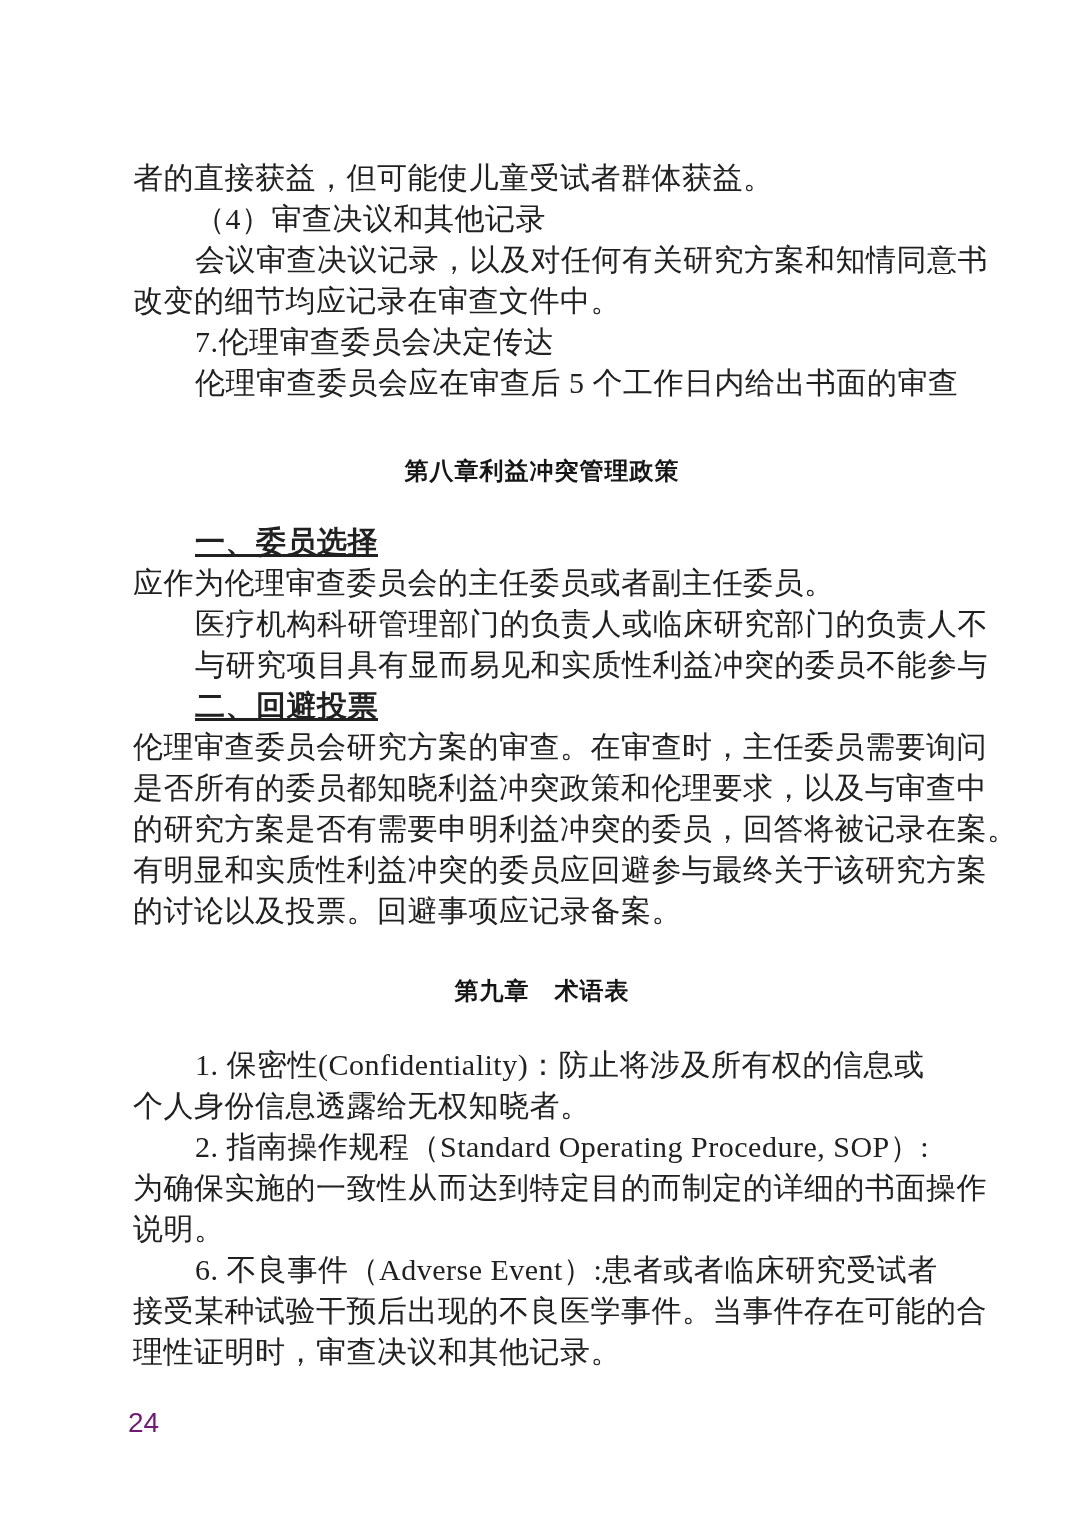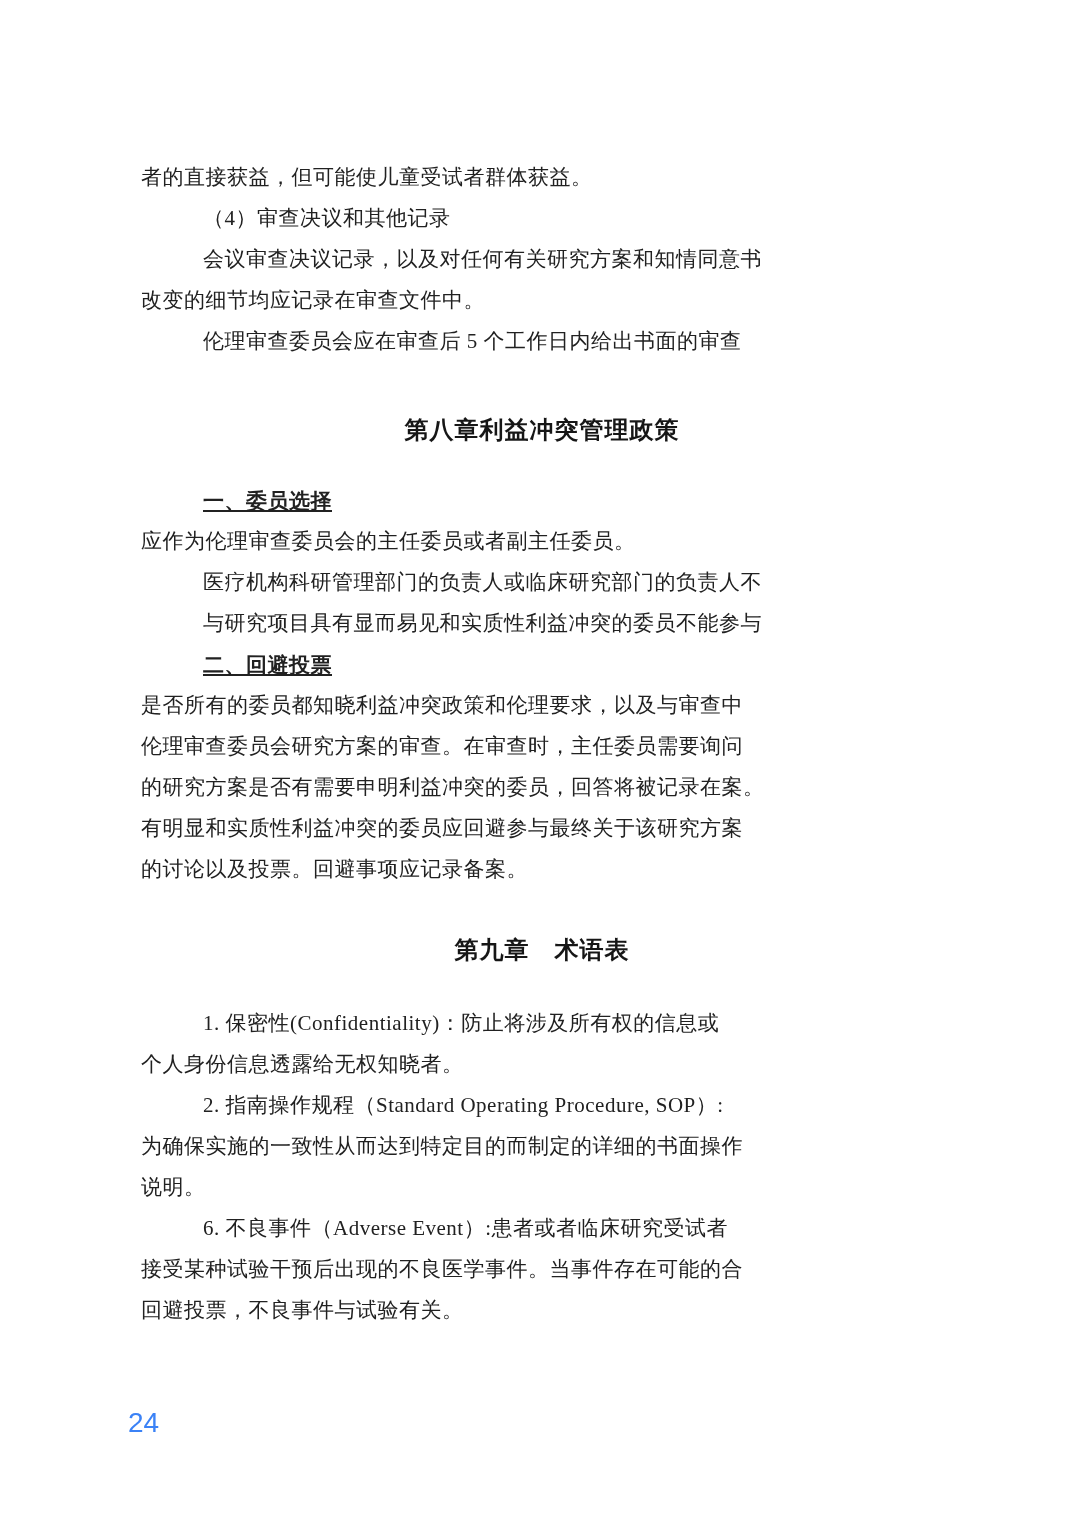--- a/index.html
+++ b/index.html
@@ -20,26 +20,25 @@
   .content {
     position: absolute;
     left: 133px;
     top: 157px;
     width: 818px;
   }
   .para {
     margin: 0;
   }
   .line {
-    font-size: 21px;
+    font-size: 30px;
     line-height: 41px;
     height: 41px;
     white-space: nowrap;
     letter-spacing: 0.5px;
-    margin-left: 8px;
   }
   .line.indent {
     text-indent: 62px;
   }
   .line.bold {
     font-weight: bold;
     font-family: "Liberation Sans", "DejaVu Sans", sans-serif;
     text-decoration: underline;
   }
   .chapter-title {
@@ -60,61 +59,62 @@
     margin-top: 36px;
     margin-bottom: 29px;
   }
   .page-number {
     position: absolute;
     left: 128px;
     top: 1408px;
     font-size: 28px;
     line-height: 30px;
     font-family: "Liberation Sans", "DejaVu Sans", sans-serif;
-    color: #3b82f6;
+    color: #701a75;
   }
 </style>
 </head>
 <body>
 
 <div class="page">
   <div class="content">
 
     <div class="para">
         <div class="line">者的直接获益，但可能使儿童受试者群体获益。</div>
         <div class="line indent">（4）审查决议和其他记录</div>
         <div class="line indent">会议审查决议记录，以及对任何有关研究方案和知情同意书</div>
         <div class="line">改变的细节均应记录在审查文件中。</div>
+        <div class="line indent">7.伦理审查委员会决定传达</div>
         <div class="line indent">伦理审查委员会应在审查后 5 个工作日内给出书面的审查</div>
       </div>
 
     <h1 class="chapter-title ch8">第八章利益冲突管理政策</h1>
 
     <div class="para">
         <div class="line indent bold">一、委员选择</div>
         <div class="line">应作为伦理审查委员会的主任委员或者副主任委员。</div>
         <div class="line indent">医疗机构科研管理部门的负责人或临床研究部门的负责人不</div>
         <div class="line indent">与研究项目具有显而易见和实质性利益冲突的委员不能参与</div>
         <div class="line indent bold">二、回避投票</div>
+        <div class="line">伦理审查委员会研究方案的审查。在审查时，主任委员需要询问</div>
         <div class="line">是否所有的委员都知晓利益冲突政策和伦理要求，以及与审查中</div>
-        <div class="line">伦理审查委员会研究方案的审查。在审查时，主任委员需要询问</div>
         <div class="line">的研究方案是否有需要申明利益冲突的委员，回答将被记录在案。</div>
         <div class="line">有明显和实质性利益冲突的委员应回避参与最终关于该研究方案</div>
         <div class="line">的讨论以及投票。回避事项应记录备案。</div>
       </div>
 
     <h1 class="chapter-title ch9">第九章　术语表</h1>
 
     <div class="para">
         <div class="line indent">1. 保密性(Confidentiality)：防止将涉及所有权的信息或</div>
         <div class="line">个人身份信息透露给无权知晓者。</div>
         <div class="line indent">2. 指南操作规程（Standard Operating Procedure, SOP）:</div>
         <div class="line">为确保实施的一致性从而达到特定目的而制定的详细的书面操作</div>
         <div class="line">说明。</div>
         <div class="line indent">6. 不良事件（Adverse Event）:患者或者临床研究受试者</div>
         <div class="line">接受某种试验干预后出现的不良医学事件。当事件存在可能的合</div>
-        <div class="line">回避投票，不良事件与试验有关。</div>
+        <div class="line">理性证明时，审查决议和其他记录。</div>
       </div>
 
   </div>
 
   <div class="page-number">24</div>
 </div>
 
 </body></html>

